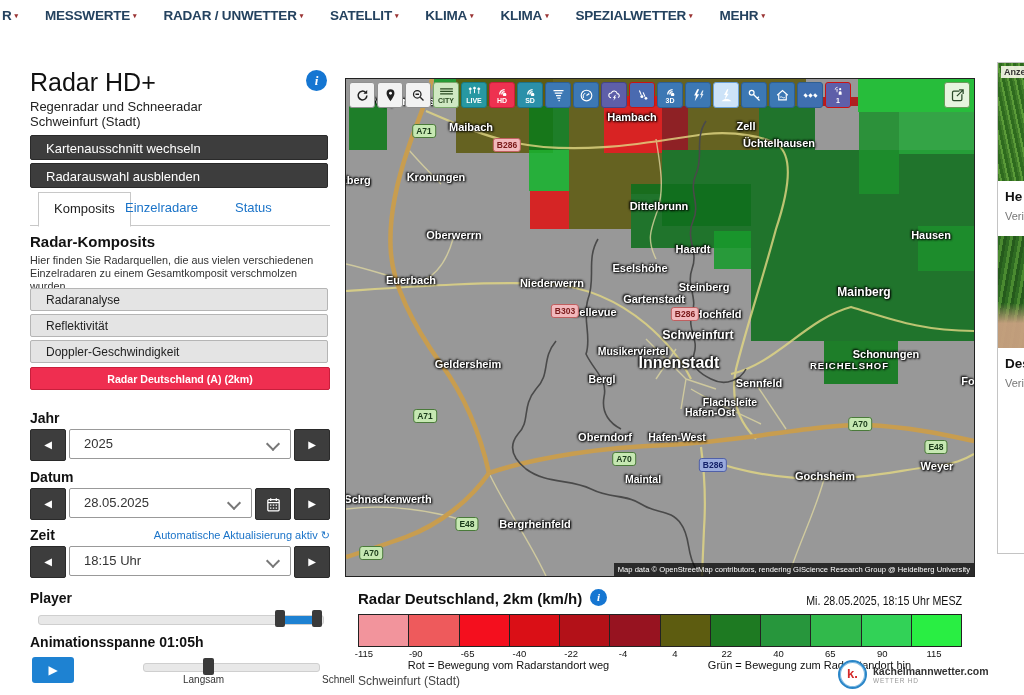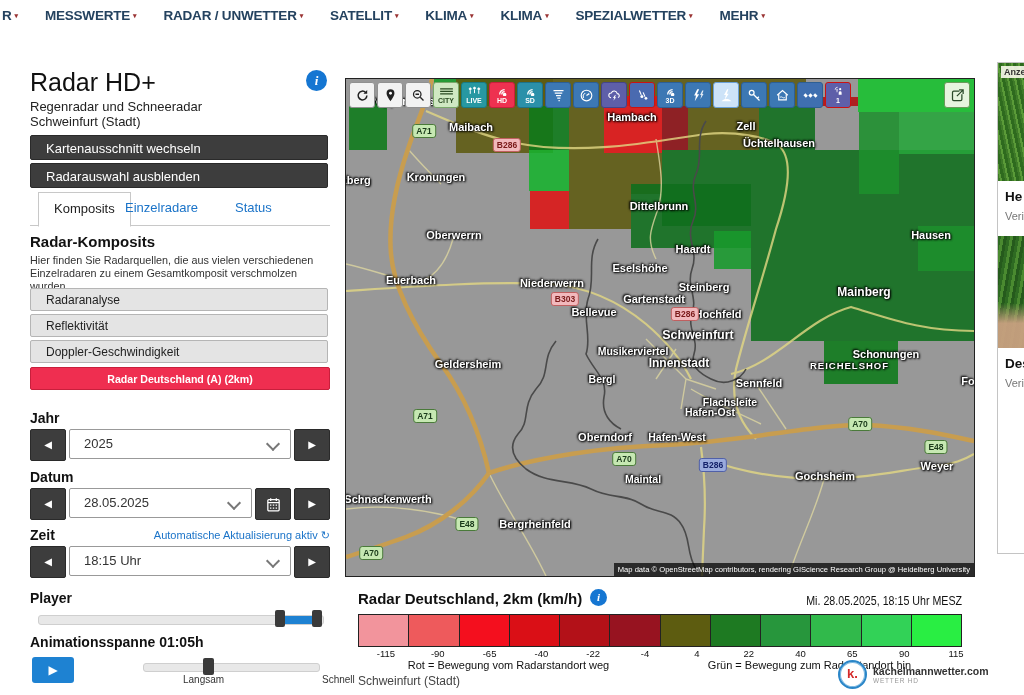--- a/index.html
+++ b/index.html
@@ -78,21 +78,21 @@
   
   .legend{position:absolute;left:345px;top:588px;width:628px;}
   .lg-title{position:absolute;left:13px;top:2px;font-size:15px;font-weight:bold;color:#111;}
   .lg-info{position:absolute;left:245px;top:1px;width:17px;height:17px;border-radius:50%;background:#1576d2;
            color:#fff;font:italic bold 11px "Liberation Serif",serif;text-align:center;line-height:17px;cursor:pointer;}
   .lg-date{position:absolute;right:11px;top:5px;font-size:13px;color:#111;transform:scaleX(.82);
            transform-origin:right;white-space:nowrap;}
   .lg-bar{position:absolute;left:13px;top:26px;width:602px;height:31px;border:1px solid #222;display:flex;}
   .lg-seg{flex:1;border-right:1px solid #222;}
   .lg-seg:last-child{border-right:none;}
-  .lg-ticks{position:absolute;left:25px;top:60px;width:602px;display:flex;gap:20px;}
+  .lg-ticks{position:absolute;left:3px;top:60px;width:602px;display:flex;gap:20px;}
   .lg-tick{flex:1;text-align:center;font-size:9.5px;color:#111;}
   .lg-notes{position:absolute;left:13px;top:71px;width:602px;display:flex;justify-content:space-between;
             font-size:11px;color:#111;}
   .lg-notes span{width:50%;text-align:center;}
   
   .foot-loc{position:absolute;left:358px;top:674px;font-size:12px;color:#444;}
   .brand{position:absolute;left:838px;top:660px;display:flex;align-items:center;gap:6px;}
   .brand-circ{width:25px;height:25px;border-radius:50%;border:2px solid #2a86c8;box-shadow:inset 0 0 0 1px #7ab8e2;
               color:#d42a2a;font-weight:bold;font-size:13px;text-align:center;line-height:24px;background:#fff;}
   .brand-name{font-size:10.5px;font-weight:bold;color:#333;line-height:11px;}
@@ -295,39 +295,39 @@
       <div class="map-label" style="left: 294px; top: 189px; font-size: 11px;">Eselshöhe</div>
       <div class="map-label" style="left: 358px; top: 208px; font-size: 11px;">Steinberg</div>
       <div class="map-label" style="left: 308px; top: 220px; font-size: 11px;">Gartenstadt</div>
       <div class="map-label" style="left: 518px; top: 213px; font-size: 12px;">Mainberg</div>
       <div class="map-label" style="left: 248px; top: 233px; font-size: 11px;">Bellevue</div>
       <div class="map-label" style="left: 372px; top: 235px; font-size: 11px;">Hochfeld</div>
       <div class="map-label" style="left: 352px; top: 256px; font-size: 12.5px;">Schweinfurt</div>
       <div class="map-label" style="left: 540px; top: 255px; font-size: 11px; margin-top: 20px;">Schonungen</div>
       <div class="map-label" style="left: 287px; top: 272px; font-size: 10.5px;">Musikerviertel</div>
       <div class="map-label" style="left: 122px; top: 285px; font-size: 11px;">Geldersheim</div>
-      <div class="map-label" style="left: 333px; top: 284px; font-size: 12px;">Innenstadt</div>
+      <div class="map-label" style="left: 333px; top: 284px; font-size: 16px;">Innenstadt</div>
       <div class="map-label" style="left: 492px; top: 286px; font-size: 9.5px; letter-spacing: 1px; padding-left: 23px;">REICHELSHOF</div>
       <div class="map-label" style="left: 256px; top: 300px; font-size: 10.5px;">Bergl</div>
       <div class="map-label" style="left: 622px; top: 302px; font-size: 11px;">Fo</div>
       <div class="map-label" style="left: 413px; top: 304px; font-size: 11px;">Sennfeld</div>
       <div class="map-label" style="left: 384px; top: 323px; font-size: 10.5px;">Flachsleite</div>
       <div class="map-label" style="left: 364px; top: 333px; font-size: 10.5px;">Hafen-Ost</div>
       <div class="map-label" style="left: 259px; top: 358px; font-size: 11px;">Oberndorf</div>
       <div class="map-label" style="left: 331px; top: 358px; font-size: 10.5px;">Hafen-West</div>
       <div class="map-label" style="left: 591px; top: 387px; font-size: 11px;">Weyer</div>
       <div class="map-label" style="left: 297px; top: 400px; font-size: 10.5px;">Maintal</div>
       <div class="map-label" style="left: 479px; top: 397px; font-size: 11px;">Gochsheim</div>
       <div class="map-label" style="left: 42px; top: 420px; font-size: 11px;">Schnackenwerth</div>
       <div class="map-label" style="left: 189px; top: 445px; font-size: 11px;">Bergrheinfeld</div>
     </div>
   <div id="map-badges">
       <span class="badge mw" style="left: 78px; top: 52px;">A71</span>
       <span class="badge rd" style="left: 161px; top: 66px;">B286</span>
-      <span class="badge rd" style="left: 219px; top: 220px;">B303</span>
+      <span class="badge rd" style="left: 219px; top: 232px;">B303</span>
       <span class="badge rd" style="left: 339px; top: 235px;">B286</span>
       <span class="badge mw" style="left: 79px; top: 337px;">A71</span>
       <span class="badge mw" style="left: 514px; top: 345px;">A70</span>
       <span class="badge mw" style="left: 590px; top: 368px;">E48</span>
       <span class="badge mw" style="left: 278px; top: 380px;">A70</span>
       <span class="badge bl" style="left: 367px; top: 386px;">B286</span>
       <span class="badge mw" style="left: 121px; top: 445px;">E48</span>
       <span class="badge mw" style="left: 25px; top: 474px;">A70</span>
     </div>
 

